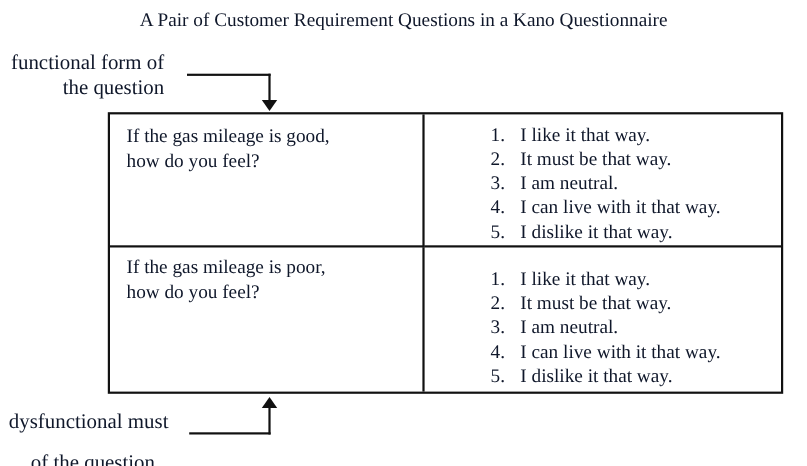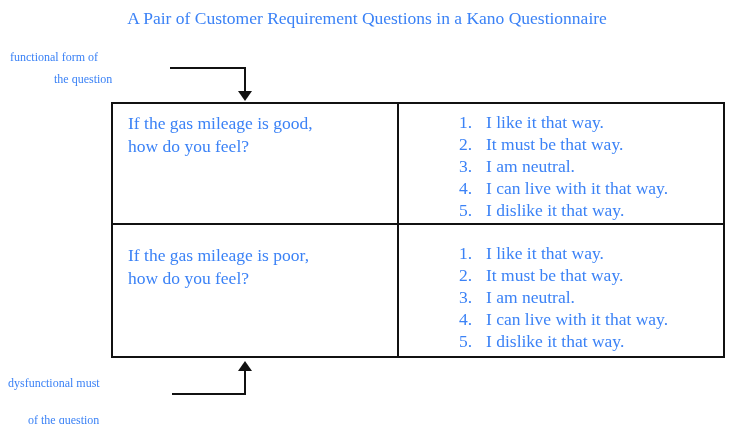--- a/index.html
+++ b/index.html
@@ -6,36 +6,36 @@
     margin: 0;
     padding: 0;
     background: #ffffff;
   }
   .canvas {
     position: relative;
     width: 734px;
     height: 424px;
     background: #ffffff;
     font-family: "Liberation Serif", "DejaVu Serif", serif;
-    color: #3b82f6;
+    color: #0f172a;
     overflow: hidden;
   }
   .title {
     position: absolute;
     top: 7px;
     left: 0;
     width: 734px;
     text-align: center;
     font-size: 17.5px;
     line-height: 22px;
     white-space: nowrap;
   }
   .callout {
     position: absolute;
-    font-size: 12px;
+    font-size: 19px;
     line-height: 21.5px;
     white-space: nowrap;
   }
   .callout-functional { left: 10px; top: 47px; }
   .callout-functional .line2 { margin-left: 44px; text-align: right; }
   .callout-dysfunctional { left: 8px; top: 373px; }
   .callout-dysfunctional .line2 { margin-left: 20px; margin-top: 15px; }
 
   .connector {
     position: absolute;
@@ -61,33 +61,32 @@
     position: absolute;
     left: 98px;
     top: 102px;
     width: 614px;
     height: 256px;
     border: 2px solid #111111;
     box-sizing: border-box;
     display: grid;
     grid-template-columns: 286px 1fr;
     grid-template-rows: 121px 1fr;
-    margin-left: 13px;
   }
   .cell {
     box-sizing: border-box;
     font-size: 17.5px;
   }
   .cell.qcol { border-right: 2px solid #111111; }
   .cell.toprow { border-bottom: 2px solid #111111; }
   .question-cell {
     padding: 8px 6px 0 15px;
     line-height: 23px;
   }
-  .question-cell.row2 { padding-top: 19px; }
+  .question-cell.row2 { padding-top: 6px; }
   .options-cell {
     padding: 7px 4px 0 60px;
     line-height: 22px;
   }
   .options-cell.row2 { padding-top: 17px; }
   .option { white-space: nowrap; }
   .option .num {
     display: inline-block;
     width: 27px;
   }

